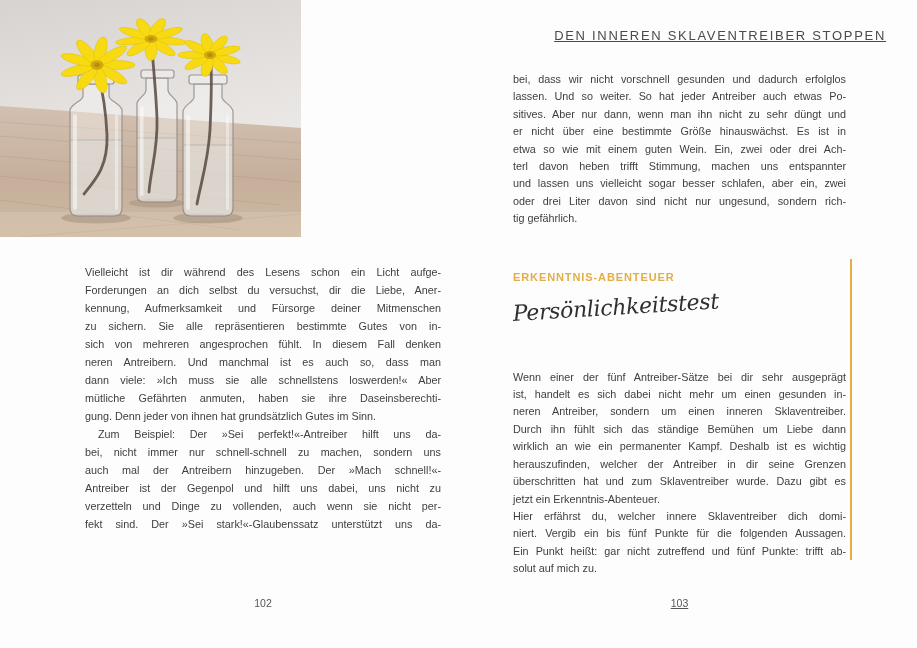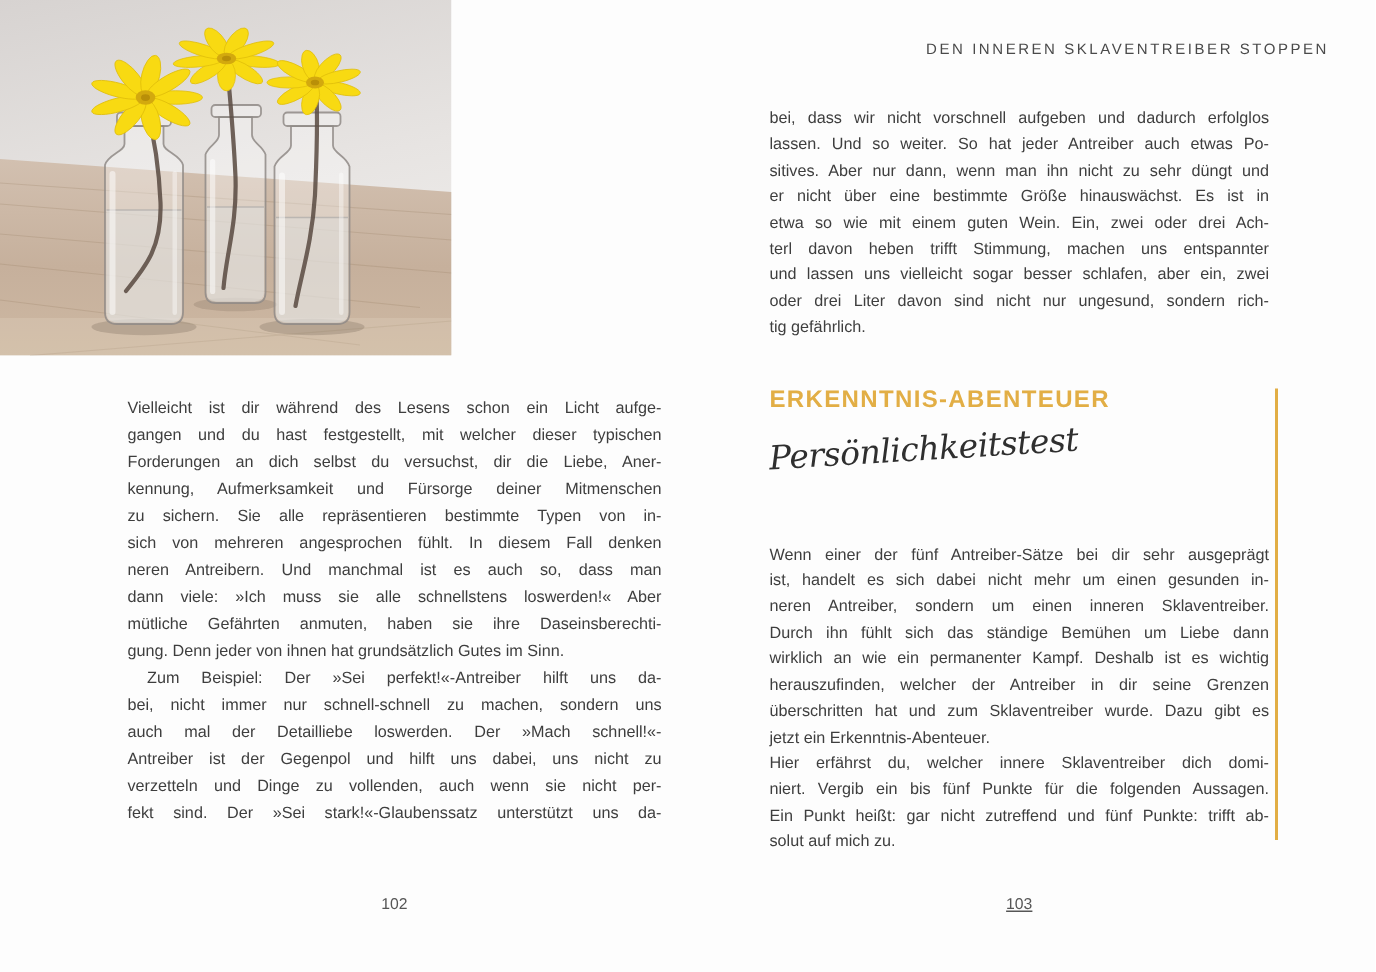--- a/index.html
+++ b/index.html
@@ -9,43 +9,44 @@
     background:var(--page-bg,#fdfdfd);
     font-family:"Liberation Sans",sans-serif;
     overflow:hidden;
   }
   
   .photo{position:absolute;left:0;top:0;width:301px;height:237px;}
   .photo svg{display:block;}
   
   .running-head{
     position:absolute;top:28px;right:31px;
-    font-size:10px;letter-spacing:1.7px;
+    font-size:13px;letter-spacing:1.7px;
     color:var(--running-head,#4a4a4a);
     white-space:nowrap;
+    text-decoration:underline;
   }
   
   .col{position:absolute;color:var(--body-text,#3e3e3e);}
   .col-left{left:85px;top:263px;width:356px;}
   .col-right{left:513px;top:71px;width:333px;}
   .line{
     font-size:10.8px;
     text-align:justify;
     -moz-text-align-last:justify;
     text-align-last:justify;
     white-space:normal;
   }
   .col-left  .line{line-height:18px;}
   .col-right .line{line-height:17.4px;}
   .line.lastline{text-align-last:left;-moz-text-align-last:left;}
   .line.indent{text-indent:13px;}
   
   .kicker{
-    margin-top:30px;
-    font-size:16px;font-weight:bold;letter-spacing:0.9px;
+    margin-top:43px;
+    font-size:11px;font-weight:bold;letter-spacing:0.9px;
     color:var(--accent-gold,#e2ae45);
   }
   .script-title{
     margin-top:13px;
     width:fit-content;
     font-family:"DejaVu Serif",serif;font-style:italic;
     font-size:22px;line-height:36px;letter-spacing:-0.3px;
     color:var(--title-ink,#2f2f2f);
     transform:rotate(-3.5deg);
     transform-origin:0 60%;
@@ -185,43 +186,42 @@
         </g>
       </g>
     </svg>
   </div>
 
   <div class="running-head">DEN INNEREN SKLAVENTREIBER STOPPEN</div>
 
   <div class="col col-left">
     <div class="para">
         <div class="line">Vielleicht ist dir während des Lesens schon ein Licht aufge-</div>
-        <div class="line">gangen und du hast festgestellt, mit welcher dieser typischen</div>
         <div class="line">Forderungen an dich selbst du versuchst, dir die Liebe, Aner-</div>
         <div class="line">kennung, Aufmerksamkeit und Fürsorge deiner Mitmenschen</div>
-        <div class="line">zu sichern. Sie alle repräsentieren bestimmte Typen von in-</div>
+        <div class="line">zu sichern. Sie alle repräsentieren bestimmte Gutes von in-</div>
         <div class="line">sich von mehreren angesprochen fühlt. In diesem Fall denken</div>
         <div class="line">neren Antreibern. Und manchmal ist es auch so, dass man</div>
         <div class="line">dann viele: »Ich muss sie alle schnellstens loswerden!« Aber</div>
         <div class="line">mütliche Gefährten anmuten, haben sie ihre Daseinsberechti-</div>
         <div class="line lastline">gung. Denn jeder von ihnen hat grundsätzlich Gutes im Sinn.</div>
       </div>
     <div class="para">
         <div class="line indent">Zum Beispiel: Der »Sei perfekt!«-Antreiber hilft uns da-</div>
         <div class="line">bei, nicht immer nur schnell-schnell zu machen, sondern uns</div>
-        <div class="line">auch mal der Detailliebe loswerden. Der »Mach schnell!«-</div>
+        <div class="line">auch mal der Antreibern hinzugeben. Der »Mach schnell!«-</div>
         <div class="line">Antreiber ist der Gegenpol und hilft uns dabei, uns nicht zu</div>
         <div class="line">verzetteln und Dinge zu vollenden, auch wenn sie nicht per-</div>
         <div class="line">fekt sind. Der »Sei stark!«-Glaubenssatz unterstützt uns da-</div>
       </div>
   </div>
 
   <div class="col col-right">
     <div class="para">
-        <div class="line">bei, dass wir nicht vorschnell aufgeben und dadurch erfolglos</div>
+        <div class="line">bei, dass wir nicht vorschnell gesunden und dadurch erfolglos</div>
         <div class="line">lassen. Und so weiter. So hat jeder Antreiber auch etwas Po-</div>
         <div class="line">sitives. Aber nur dann, wenn man ihn nicht zu sehr düngt und</div>
         <div class="line">er nicht über eine bestimmte Größe hinauswächst. Es ist in</div>
         <div class="line">etwa so wie mit einem guten Wein. Ein, zwei oder drei Ach-</div>
         <div class="line">terl davon heben trifft Stimmung, machen uns entspannter</div>
         <div class="line">und lassen uns vielleicht sogar besser schlafen, aber ein, zwei</div>
         <div class="line">oder drei Liter davon sind nicht nur ungesund, sondern rich-</div>
         <div class="line lastline">tig gefährlich.</div>
       </div>
     <div class="kicker">ERKENNTNIS-ABENTEUER</div>

